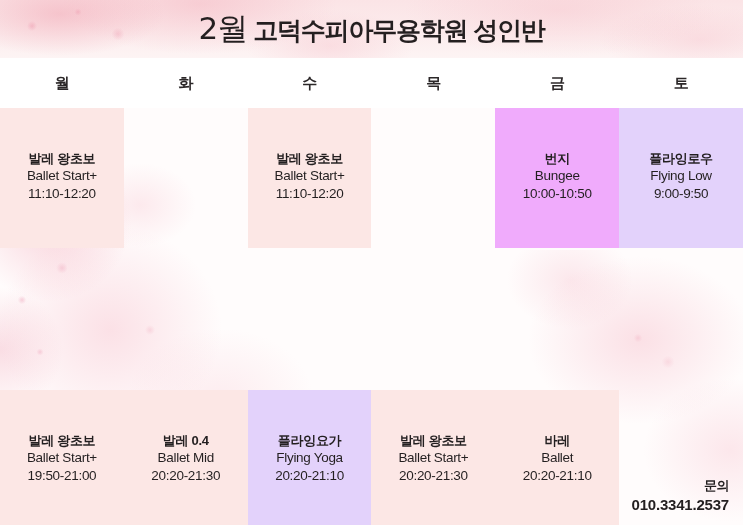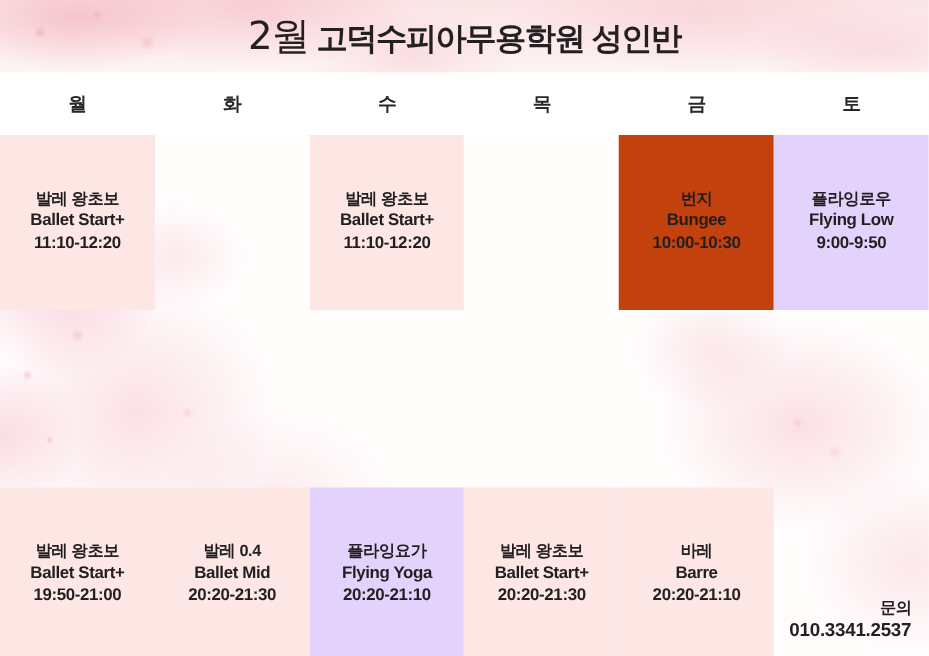--- a/index.html
+++ b/index.html
@@ -104,24 +104,24 @@
     position:relative;
     display:flex;align-items:center;justify-content:center;
   }
   .cell .inner{
     text-align:center;
     color:#231f20;
     line-height:1.32;
     letter-spacing:-.3px;
   }
   .cell .ko{font-size:13px;font-weight:bold;display:block;}
-  .cell .en{font-size:13.5px;font-weight:bold;display:block;}
-  .cell .tm{font-size:13.5px;font-weight:bold;display:block;}
+  .cell .en{font-size:13.5px;font-weight:normal;display:block;}
+  .cell .tm{font-size:13.5px;font-weight:normal;display:block;}
   .bg-pink{background:#fce7e5;}
-  .bg-blue{background:#c2410c;}
+  .bg-blue{background:#f0abfc;}
   .bg-purple{background:#e3d2fb;}
   .bg-none{background:transparent;}
   .row-morning .cell{align-items:flex-start;padding-top:42px;box-sizing:border-box;}
   .row-evening .cell{align-items:flex-start;padding-top:42px;box-sizing:border-box;}
   
   .contact{
     position:absolute;right:14px;bottom:10px;
     text-align:right;z-index:6;
     color:#231f20;line-height:1.35;
   }
@@ -171,21 +171,21 @@
           <span class="ko">발레 왕초보</span>
           <span class="en">Ballet Start+</span>
           <span class="tm">11:10-12:20</span>
         </div>
       </div>
       <div class="cell bg-none"></div>
       <div class="cell bg-blue">
         <div class="inner">
           <span class="ko">번지</span>
           <span class="en">Bungee</span>
-          <span class="tm">10:00-10:30</span>
+          <span class="tm">10:00-10:50</span>
         </div>
       </div>
       <div class="cell bg-purple">
         <div class="inner">
           <span class="ko">플라잉로우</span>
           <span class="en">Flying Low</span>
           <span class="tm">9:00-9:50</span>
         </div>
       </div>
     </div>
@@ -215,21 +215,21 @@
       <div class="cell bg-pink">
         <div class="inner">
           <span class="ko">발레 왕초보</span>
           <span class="en">Ballet Start+</span>
           <span class="tm">20:20-21:30</span>
         </div>
       </div>
       <div class="cell bg-pink">
         <div class="inner">
           <span class="ko">바레</span>
-          <span class="en">Barre</span>
+          <span class="en">Ballet</span>
           <span class="tm">20:20-21:10</span>
         </div>
       </div>
       <div class="cell bg-none"></div>
     </div>
 
   </div>
 
   <div class="contact">
     <span class="label">문의</span>

